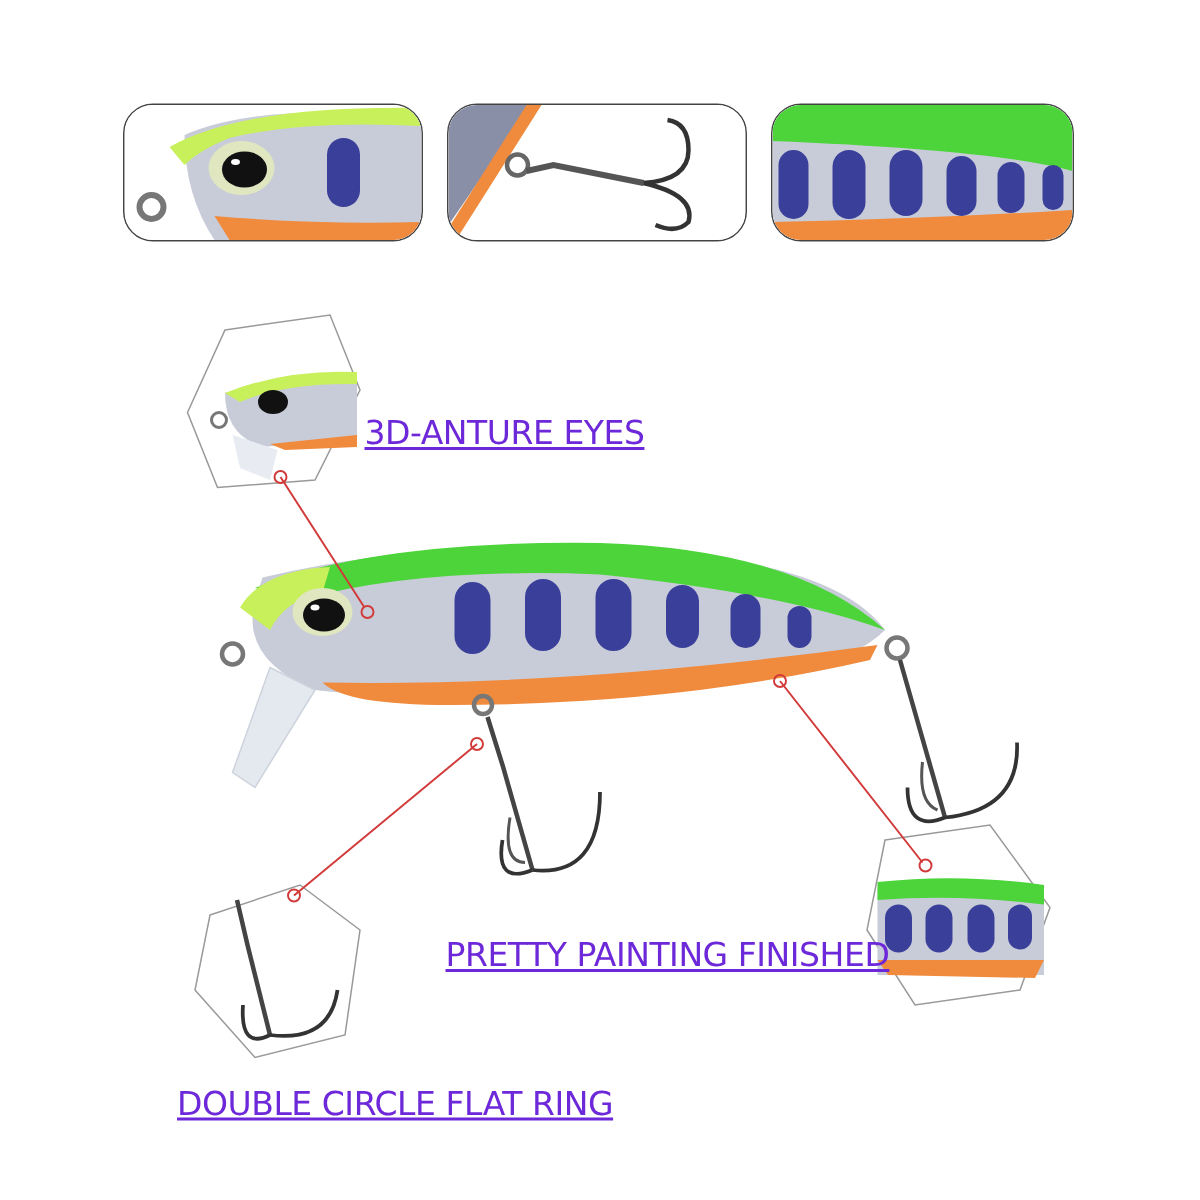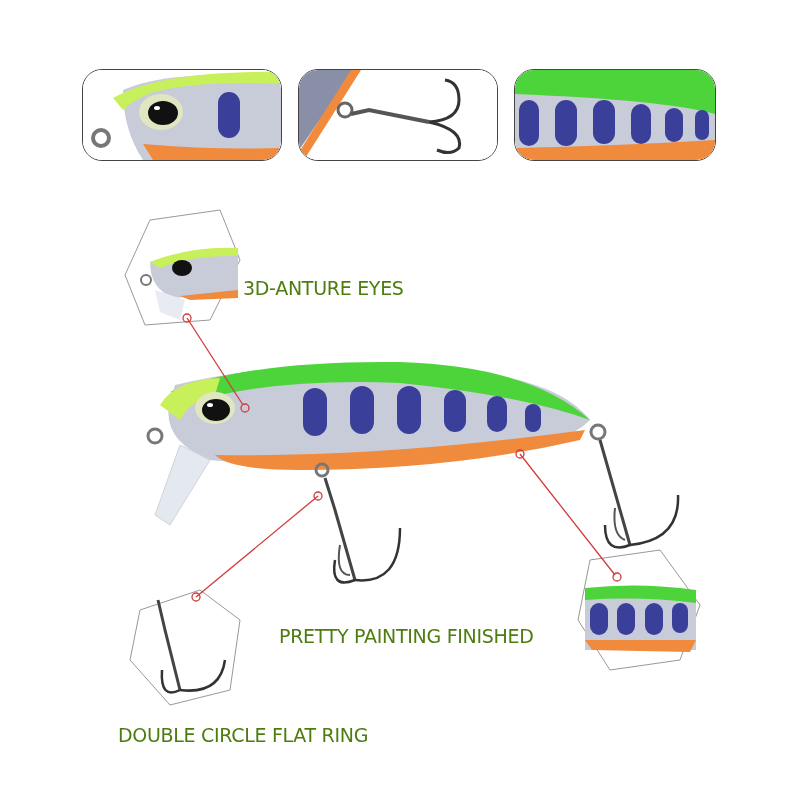--- a/index.html
+++ b/index.html
@@ -1,18 +1,18 @@
 <!DOCTYPE html>
 <html><head>
 <meta charset="utf-8">
 <style>
   html, body { margin:0; padding:0; background:#ffffff; }
   body { width:800px; height:800px; position:relative; overflow:hidden; font-family:"DejaVu Sans", sans-serif; }
   .thumb { position:absolute; top:69px; height:90px; border:1.5px solid #444; border-radius:20px; overflow:hidden; background:#fff; }
-  .label { position:absolute; color:#4d7c0f; font-size:19px; letter-spacing:-0.3px; white-space:nowrap; font-family:"DejaVu Sans", sans-serif; }
+  .label { position:absolute; color:#6d28d9; font-size:22px; letter-spacing:-0.3px; white-space:nowrap; font-family:"DejaVu Sans", sans-serif;text-decoration:underline; }
   svg { display:block; }
   .abs { position:absolute; left:0; top:0; }
 </style>
 </head>
 <body>
 
 <div class="thumb" style="left:82px; width:198px;">
   <svg width="198" height="90" viewBox="0 0 198 90">
     <rect width="198" height="90" fill="#fff"></rect>
     <path d="M40 20 Q90 -2 198 8 L198 90 L60 90 Q40 60 40 20Z" fill="#c8ccd8"></path>
@@ -127,14 +127,14 @@
     <line x1="196" y1="597" x2="318" y2="496"></line>
     <circle cx="196" cy="597" r="4"></circle>
     <circle cx="318" cy="496" r="4"></circle>
     <line x1="520" y1="454" x2="615" y2="575"></line>
     <circle cx="520" cy="454" r="4"></circle>
     <circle cx="617" cy="577" r="4"></circle>
   </g>
 </svg>
 
 <div class="label" style="left:243px; top:277px;">3D-ANTURE EYES</div>
-<div class="label" style="left:279px; top:625px;">PRETTY PAINTING FINISHED</div>
+<div class="label" style="left:297px; top:625px;">PRETTY PAINTING FINISHED</div>
 <div class="label" style="left:118px; top:724px;text-align:center;">DOUBLE CIRCLE FLAT RING</div>
 
 </body></html>

